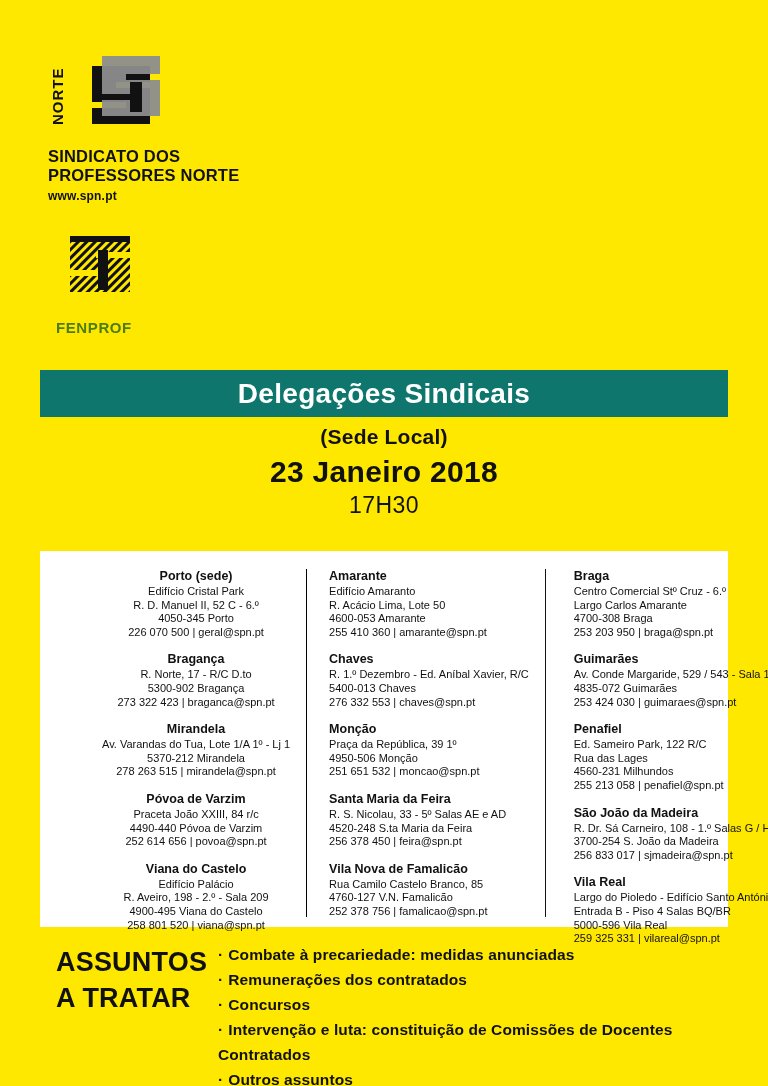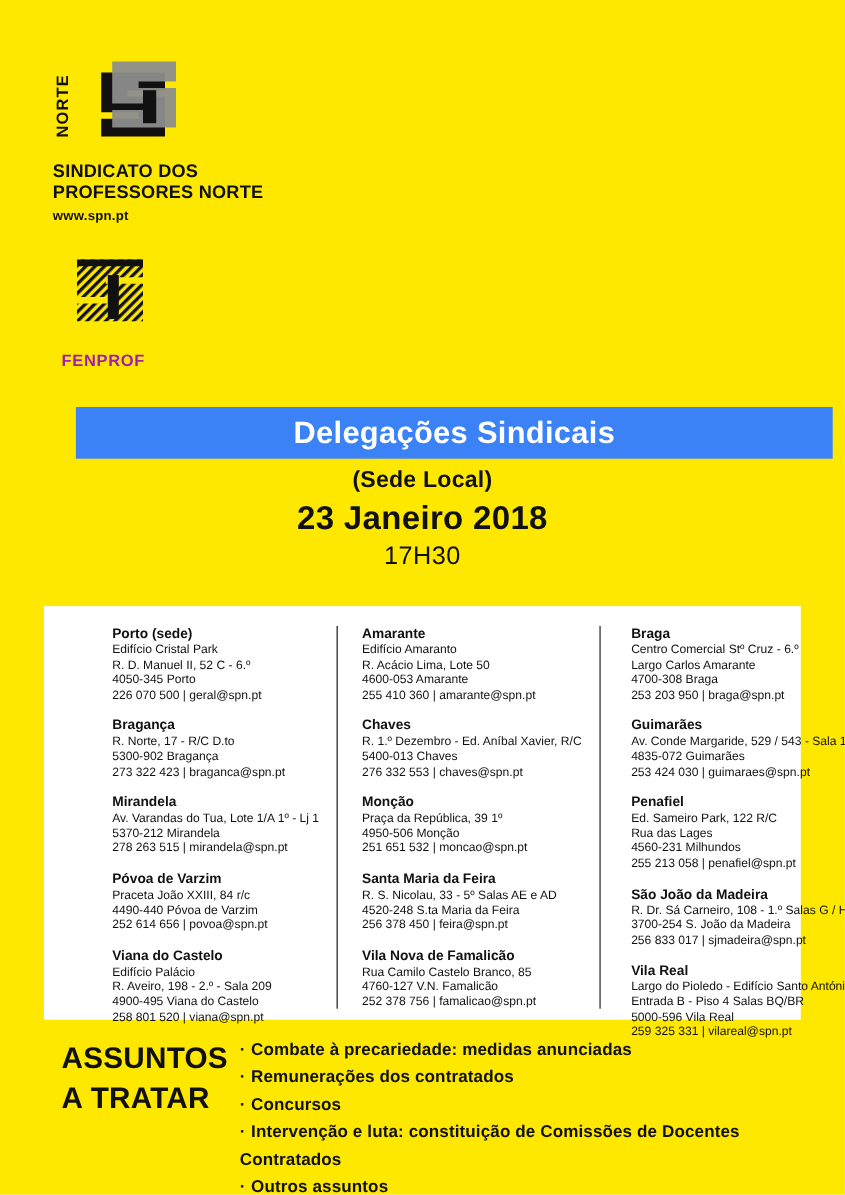--- a/index.html
+++ b/index.html
@@ -91,21 +91,21 @@
     left: 56px;
     top: 228px;
     width: 110px;
   }
   .fenprof-mark {
     width: 92px;
     height: 84px;
   }
   .fenprof-title {
     margin-top: 3px;
-    color: #a21caf;
+    color: #4d7c0f;
     font-size: 15px;
     font-weight: bold;
     letter-spacing: 0.6px;
   }
 
   
   .bubble-wrap {
     position: absolute;
     left: 300px;
     top: 18px;
@@ -171,22 +171,21 @@
     box-shadow: inset -6px -6px 14px rgba(0,0,0,0.18);
   }
 
   
   .black-bar {
     position: absolute;
     left: 40px;
     top: 370px;
     width: 688px;
     height: 47px;
-    background: #3b82f6;
-    margin-left: 29px;
+    background: #0f766e;
   }
   .black-bar-text {
     color: #fff;
     font-size: 28px;
     font-weight: bold;
     text-align: center;
     line-height: 47px;
     letter-spacing: 0.3px;
   }
 
@@ -229,21 +228,21 @@
   }
   .panel-cols {
     display: flex;
     height: 100%;
   }
   .col {
     flex: 1 1 0;
     padding: 0 16px;
     box-sizing: border-box;
   }
-  .col.c1 { padding-left: 40px; }
+  .col.c1 { padding-left: 40px; text-align: center; }
   .col.c2 { border-left: 1px solid #000000; border-right: 1px solid #111; padding-left: 22px; }
   .col.c3 { padding-left: 28px; }
   .deleg {
     margin-bottom: 13px;
   }
   .deleg:last-child { margin-bottom: 0; }
   .deleg-name {
     color: #111;
     font-size: 12.5px;
     font-weight: bold;

